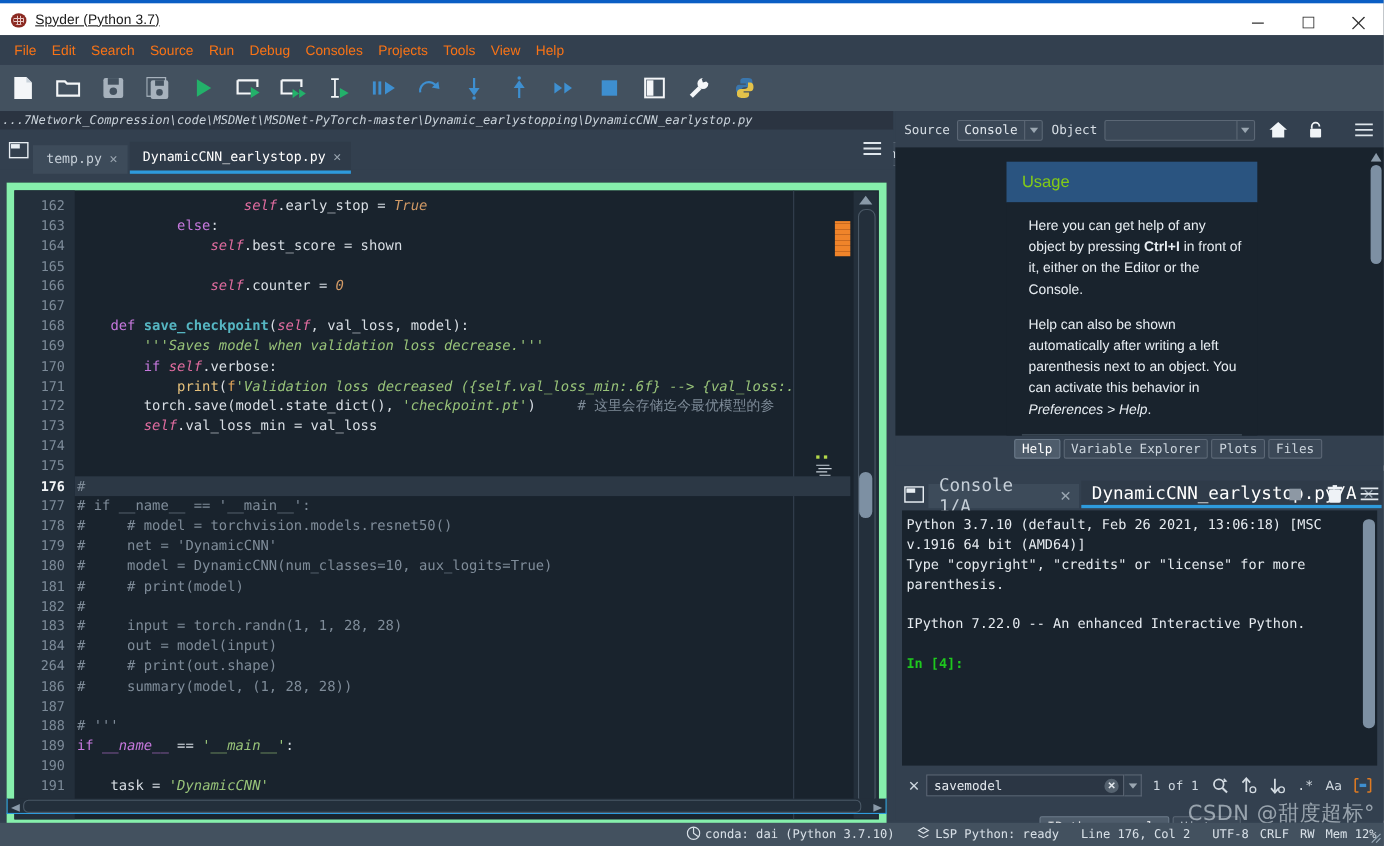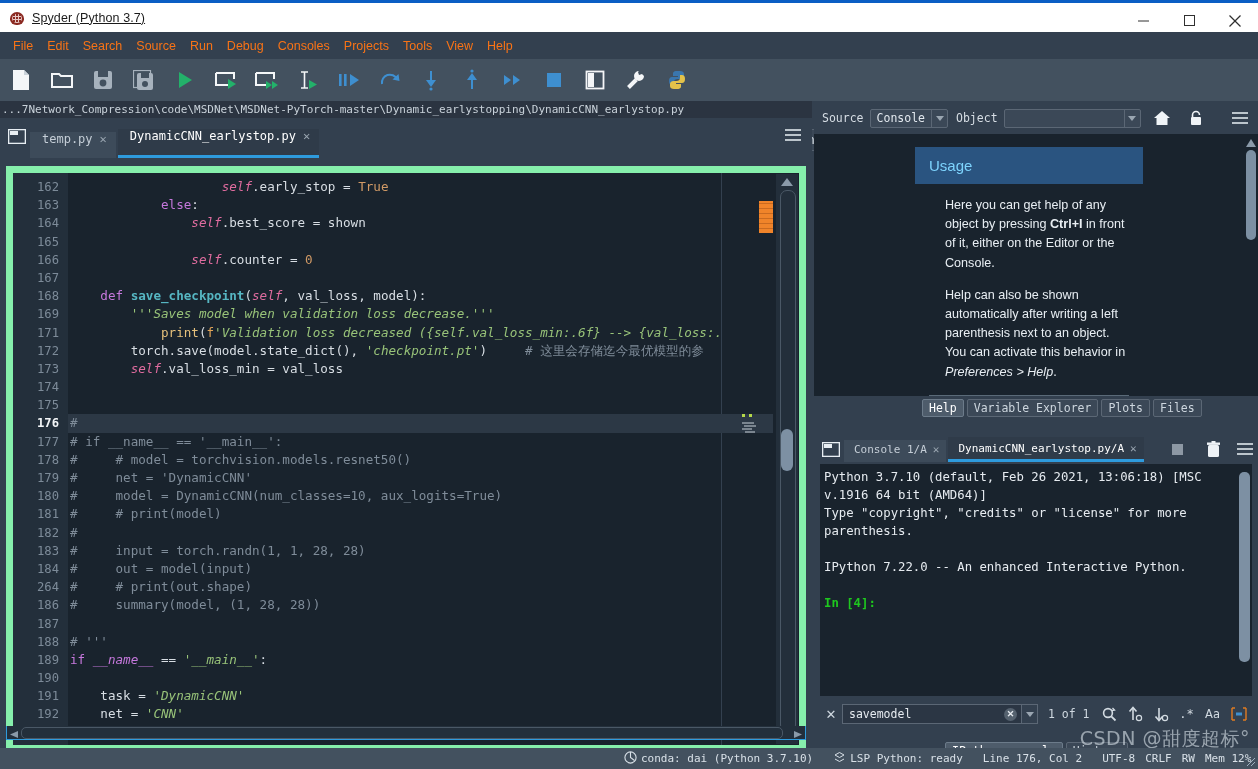--- a/index.html
+++ b/index.html
@@ -103,39 +103,39 @@
   }
 
   
   .editor-pathbar {
     position: absolute; left: 0; top: 101px; width: 812px; height: 17px;
     background: #2b3441;
     display: flex; align-items: center;
   }
   .editor-pathbar span {
     color: #c9d2da; font-family: "DejaVu Sans Mono", monospace; font-size: 11px;
-    padding-left: 2px; white-space: nowrap;
+    padding-left: 2px; white-space: nowrap; font-style: italic;
   }
 
   
   .editor-pane {
     position: absolute; left: 0; top: 118px; width: 812px; height: 628px;
     background: #33404f;
   }
   .editor-tabbar {
     position: absolute; left: 0; top: 0; width: 812px; height: 36px;
     background: #33404f;
     display: flex; align-items: flex-end;
   }
   .tabbar-icon {
     width: 26px; height: 36px; display: flex; align-items: center; justify-content: center;
     margin-left: 4px;
   }
   .etab {
-    height: 26px; display: flex; align-items: flex-start; gap: 7px;
+    height: 26px; display: flex; align-items: center; gap: 7px;
     padding: 0 9px 0 12px; margin-right: 2px;
     background: #3d4b5a; color: #c5ced7;
     font-family: "DejaVu Sans Mono", monospace; font-size: 12px;
     border-bottom: 3px solid transparent;
     box-sizing: border-box;
     position: relative; top: 4px;
   }
   .etab.active {
     background: #2f3b49; color: #ffffff; border-bottom-color: #2e9bdd;
     height: 29px;
@@ -178,21 +178,21 @@
   .codetxt {
     position: absolute; left: 57px; color: #d8dee4;
   }
 
   
   .k  { color: #c678dd; }
   .self { color: #e06c9f; font-style: italic; }
   .fn { color: #56b6c2; font-weight: bold; }
   .def { color: #c678dd; }
   .str{ color: #98c379; font-style: italic; }
-  .num{ color: #d19a66; }
+  .num{ color: #d19a66; font-style: italic; }
   .bi { color: #e5c07b; }
   .cm { color: #7f8c99; }
   .op { color: #d8dee4; }
   .fstr { color: #e0a458; }
   .mag { color: #c678dd; font-style: italic; }
 
   .ed-scroll-track {
     position: absolute; right: 1px; top: 1px; width: 22px; bottom: 1px;
     background: #232f3b;
   }
@@ -244,29 +244,29 @@
 
   .help-body {
     position: absolute; left: 0; top: 33px; width: 444px; height: 262px;
     background: #19232d;
     overflow: hidden;
   }
   .usage-card {
     position: absolute; left: 101px; top: 13px; width: 228px;
   }
   .usage-head {
-    background: #2a5480; color: #7dd3fc;
+    background: #2a5480; color: #84cc16;
     font-size: 15px; padding: 10px 14px;
   }
   .usage-body {
     background: #19232d; color: #e8eef3;
     padding: 12px 14px 4px 14px;
     font-size: 12.6px; line-height: 19.2px;
   }
-  .usage-body p { margin: 0 0 13px 16px; }
+  .usage-body p { margin: 0 0 13px 6px; }
   .usage-body b { font-weight: bold; }
   .usage-body i { font-style: italic; }
   .usage-rule { border-top: 1px solid #5a6a78; margin-top: 6px; }
   .help-scroll {
     position: absolute; right: 1px; top: 2px; width: 12px; bottom: 2px;
   }
   .help-scroll .hs-thumb {
     position: absolute; left: 1px; top: 14px; width: 10px; height: 90px;
     background: #7d90a3; border-radius: 5px;
   }
@@ -291,21 +291,21 @@
     background: #33404f;
   }
   .console-tabbar {
     position: absolute; left: 0; top: 4px; width: 444px; height: 30px;
     display: flex; align-items: flex-end;
   }
   .ctab {
     height: 22px; display: flex; align-items: center; gap: 6px;
     padding: 0 7px 0 10px; margin-right: 2px;
     background: #3d4b5a; color: #c5ced7;
-    font-family: "DejaVu Sans Mono", monospace; font-size: 11px;
+    font-family: "DejaVu Sans Mono", monospace; font-size: 16px;
     border-bottom: 3px solid transparent; box-sizing: border-box;
   }
   .ctab.active { background: #2f3b49; color: #ffffff; border-bottom-color: #2e9bdd; height: 25px; }
   .ctab .xc { color: #9aa6b1; }
   .console-tool {
     position: absolute; width: 22px; height: 22px; top: 10px;
     display: flex; align-items: center; justify-content: center;
   }
   .console-body {
     position: absolute; left: 6px; top: 36px; width: 432px; height: 232px;
@@ -592,20 +592,21 @@
       <div class="margin-line"></div>
       <div id="code-rows" style="position:absolute; left:0; top:5px; right:0;">
           <div class="code-row"><div class="ln">162</div><div class="codetxt"><span class="sp">                    </span><span class="self">self</span><span class="op">.early_stop = </span><span class="num">True</span></div></div>
           <div class="code-row"><div class="ln">163</div><div class="codetxt"><span class="sp">            </span><span class="k">else</span><span class="op">:</span></div></div>
           <div class="code-row"><div class="ln">164</div><div class="codetxt"><span class="sp">                </span><span class="self">self</span><span class="op">.best_score = shown</span></div></div>
           <div class="code-row"><div class="ln">165</div></div>
           <div class="code-row"><div class="ln">166</div><div class="codetxt"><span class="sp">                </span><span class="self">self</span><span class="op">.counter = </span><span class="num">0</span></div></div>
           <div class="code-row"><div class="ln">167</div><div class="codetxt"></div></div>
           <div class="code-row"><div class="ln">168</div><div class="codetxt"><span class="sp">    </span><span class="def">def </span><span class="fn">save_checkpoint</span><span class="op">(</span><span class="self">self</span><span class="op">, val_loss, model):</span></div></div>
           <div class="code-row"><div class="ln">169</div><div class="codetxt"><span class="sp">        </span><span class="str">'''Saves model when validation loss decrease.'''</span></div></div>
+          <div class="code-row"><div class="ln">170</div><div class="codetxt"><span class="sp">        </span><span class="k">if </span><span class="self">self</span><span class="op">.verbose:</span></div></div>
           <div class="code-row"><div class="ln">171</div><div class="codetxt"><span class="sp">            </span><span class="bi">print</span><span class="op">(</span><span class="fstr">f</span><span class="str">'Validation loss decreased ({self.val_loss_min:.6f} --&gt; {val_loss:.</span></div></div>
           <div class="code-row"><div class="ln">172</div><div class="codetxt"><span class="sp">        </span><span class="op">torch.save(model.state_dict(), </span><span class="str">'checkpoint.pt'</span><span class="op">)</span><span class="sp">    </span><span class="cm"> # 这里会存储迄今最优模型的参</span></div></div>
           <div class="code-row"><div class="ln">173</div><div class="codetxt"><span class="sp">        </span><span class="self">self</span><span class="op">.val_loss_min = val_loss</span></div></div>
           <div class="code-row"><div class="ln">174</div><div class="codetxt"></div></div>
           <div class="code-row"><div class="ln">175</div><div class="codetxt"></div></div>
           <div class="code-row current"><div class="codetxt-bg"></div><div class="ln cur">176</div><div class="codetxt"><span class="cm">#</span></div></div>
           <div class="code-row"><div class="ln">177</div><div class="codetxt"><span class="cm"># if __name__ == '__main__':</span></div></div>
           <div class="code-row"><div class="ln">178</div><div class="codetxt"><span class="cm">#     # model = torchvision.models.resnet50()</span></div></div>
           <div class="code-row"><div class="ln">179</div><div class="codetxt"><span class="cm">#     net = 'DynamicCNN'</span></div></div>
           <div class="code-row"><div class="ln">180</div><div class="codetxt"><span class="cm">#     model = DynamicCNN(num_classes=10, aux_logits=True)</span></div></div>

